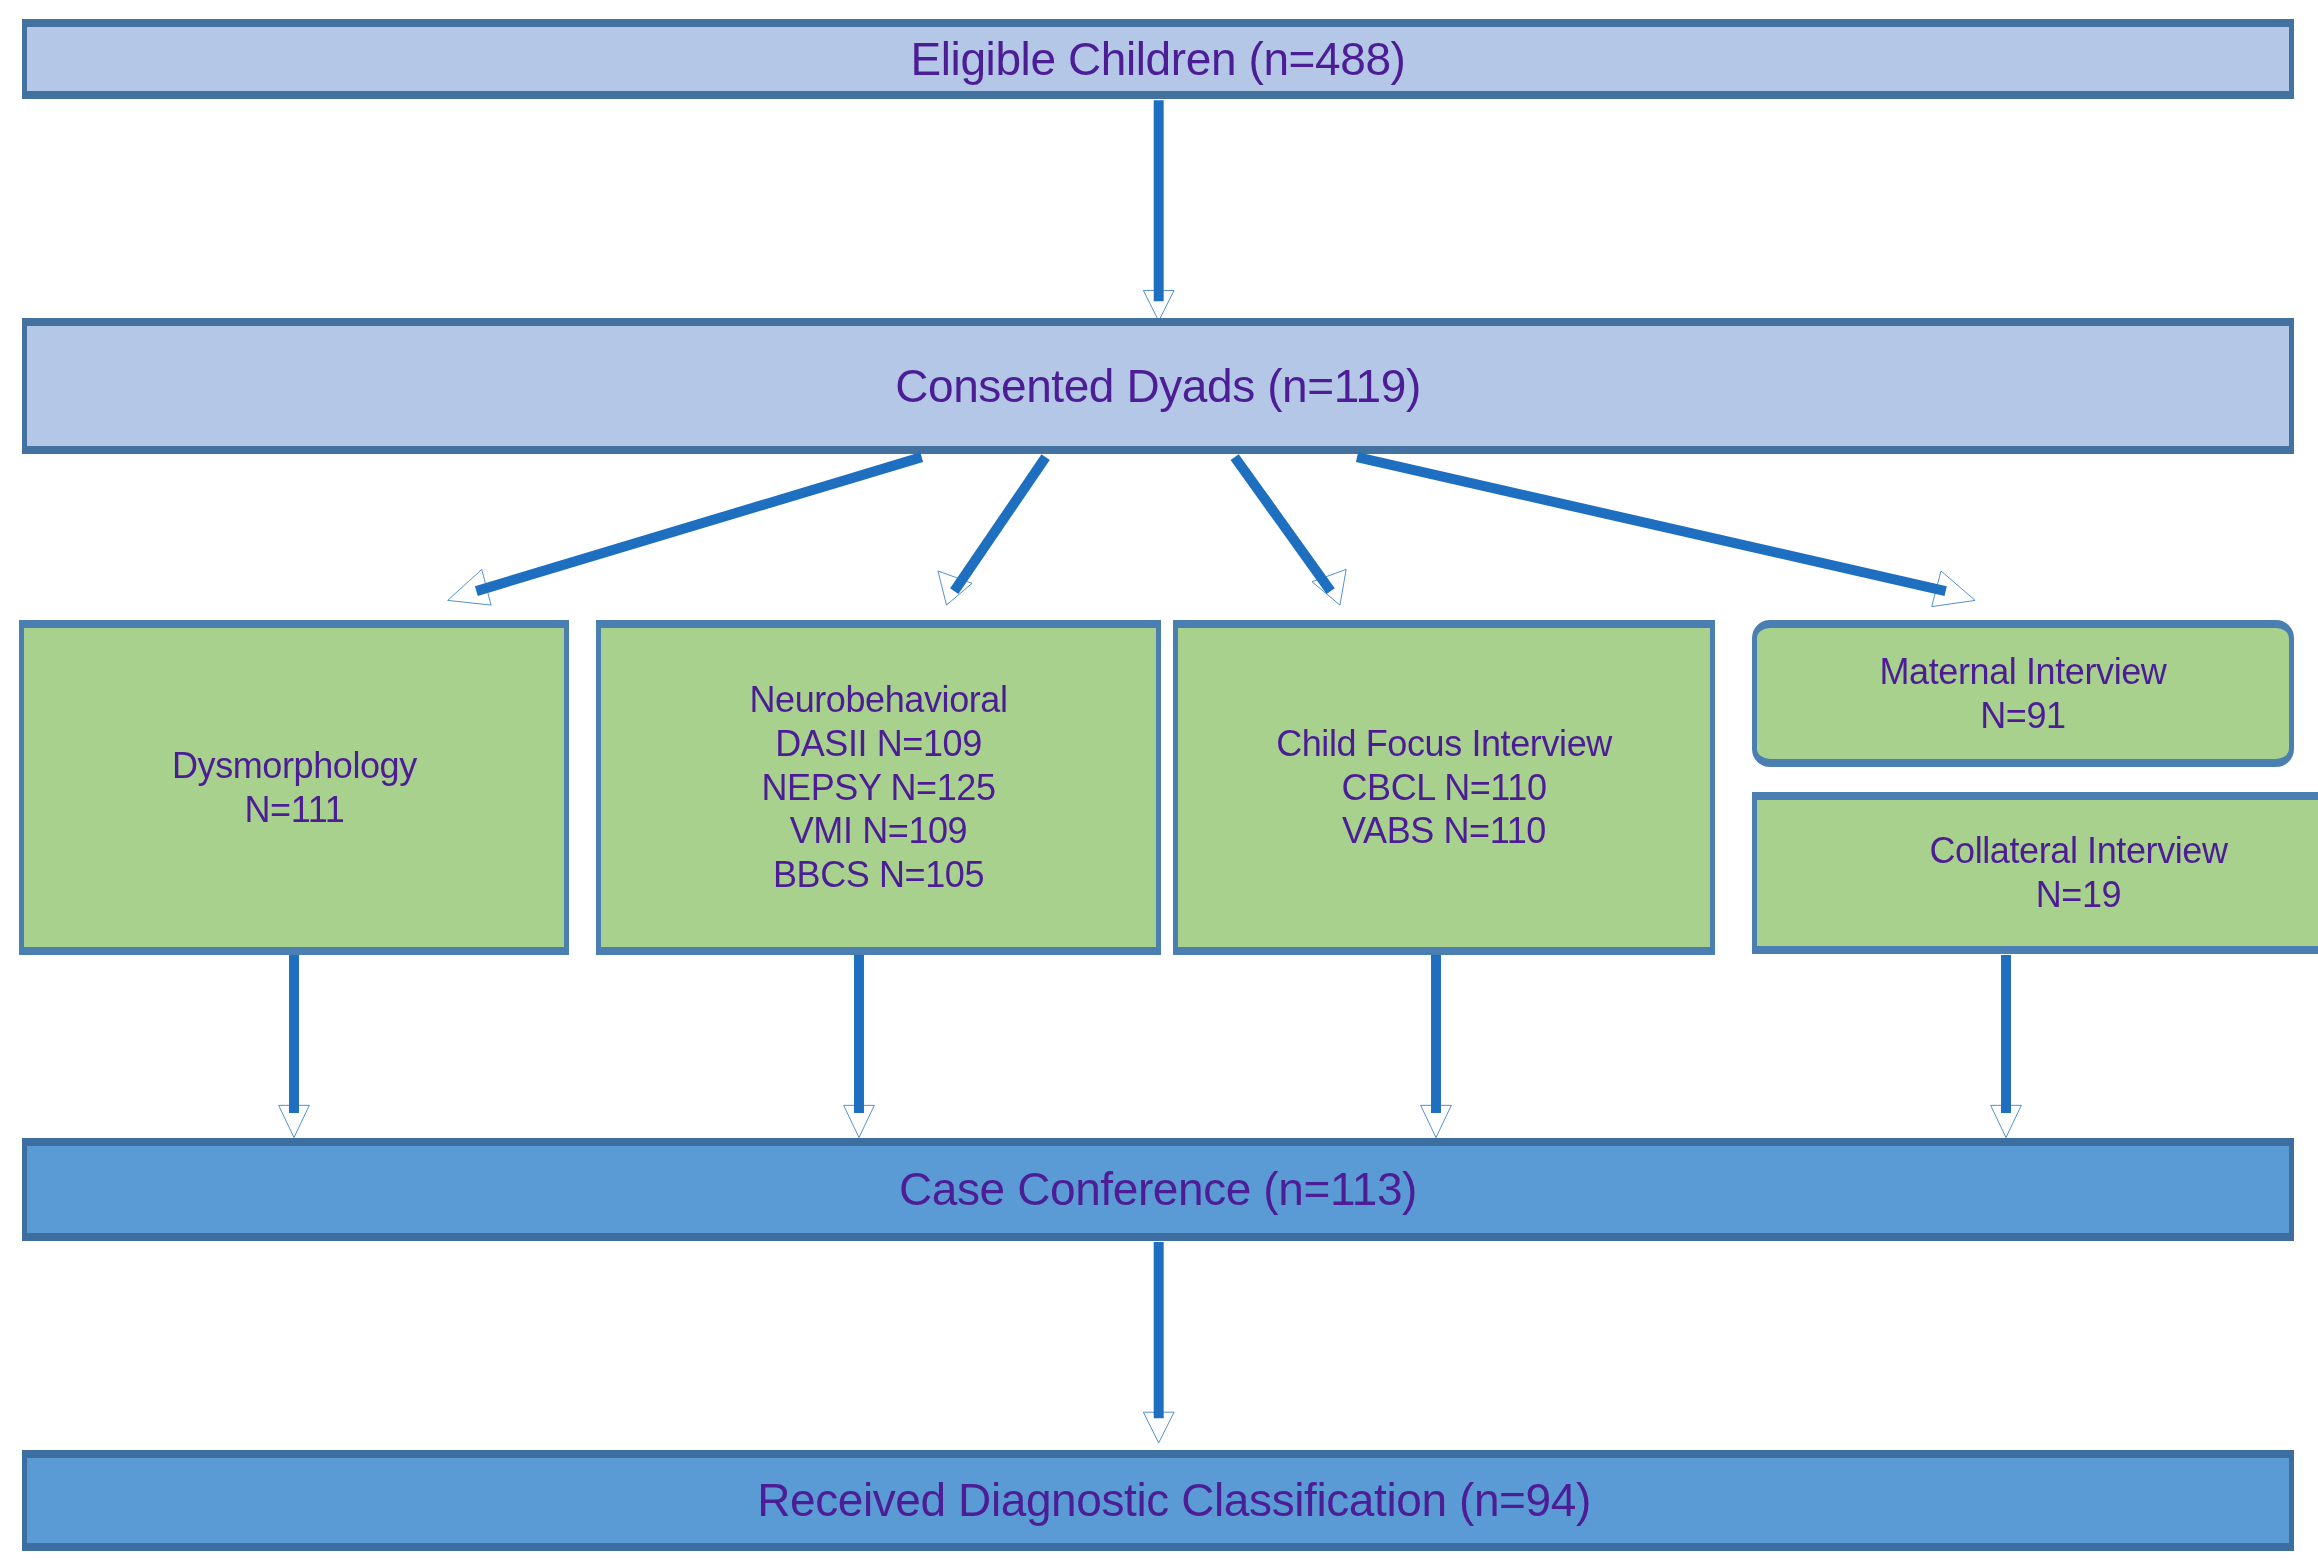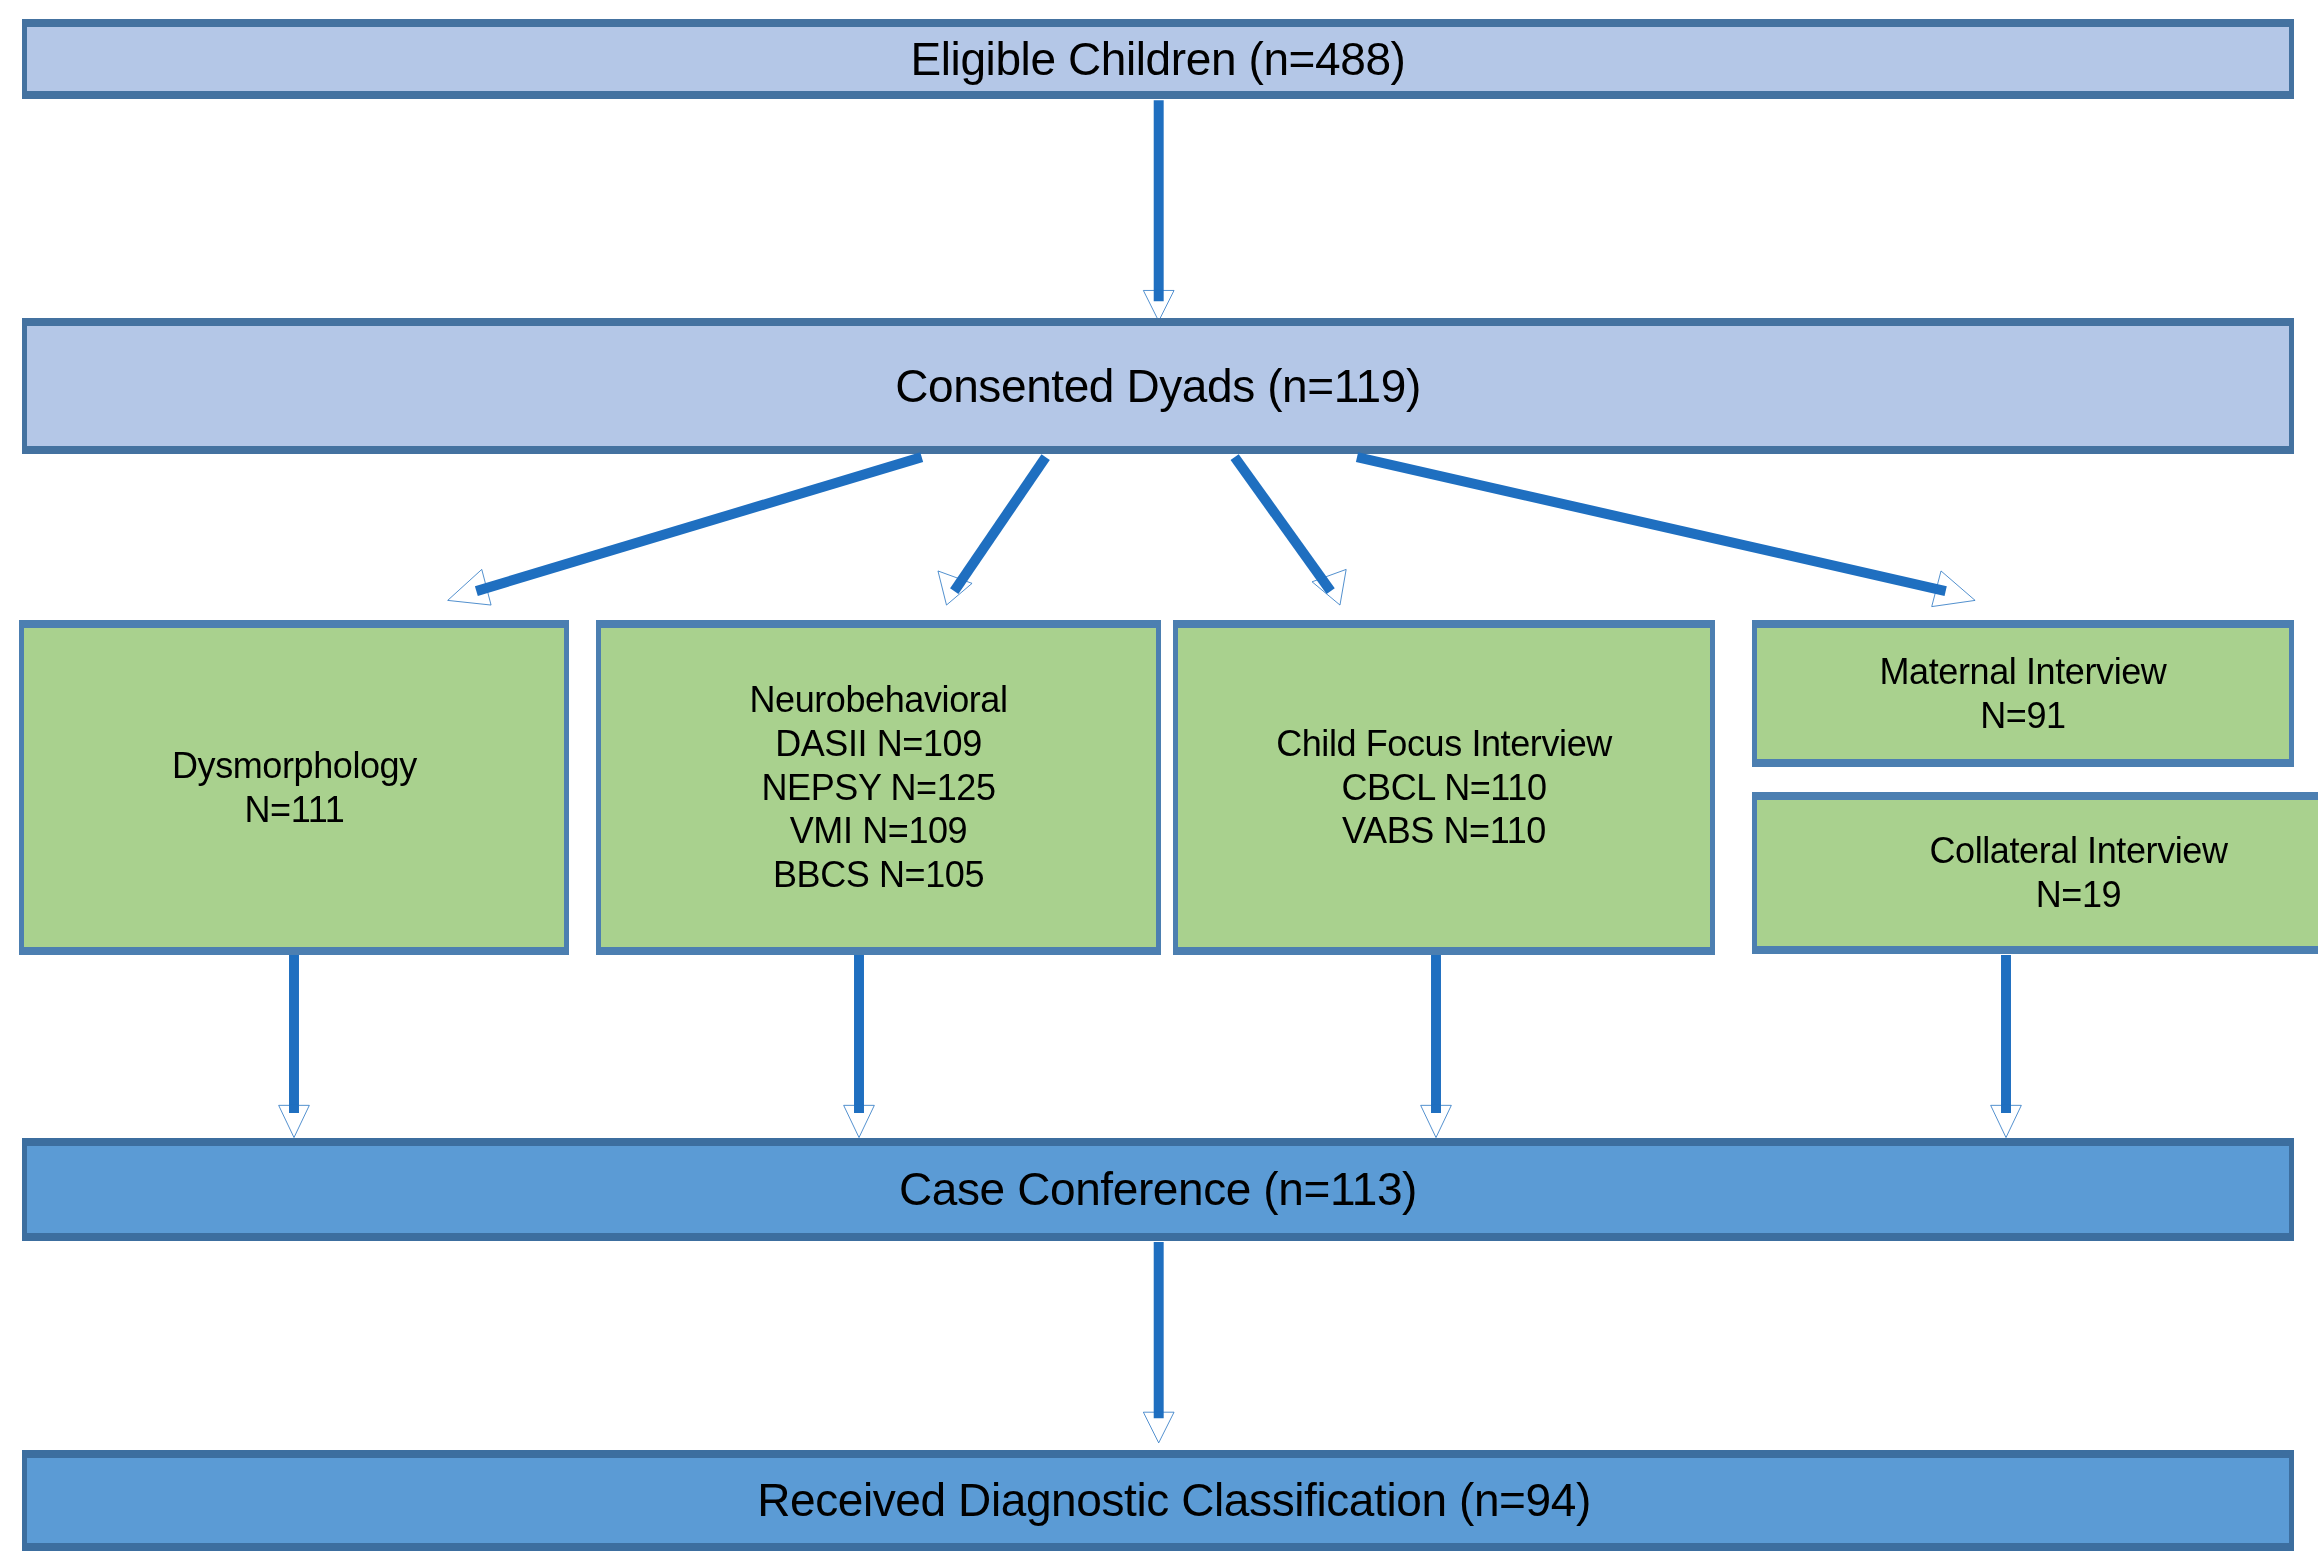--- a/index.html
+++ b/index.html
@@ -20,21 +20,21 @@
 
   
   .node {
     position: absolute;
     box-sizing: border-box;
     display: flex;
     flex-direction: column;
     align-items: center;
     justify-content: center;
     text-align: center;
-    color: #000000;
+    color: #4c1d95;
     line-height: 1.22;
     letter-spacing: -0.4px;
   }
   .node .line { display: block; white-space: nowrap; }
 
   
   .node.stage-light {
     background: #b4c7e7;
     border: 5.4px solid #4472a0;
     border-top-width: 8.5px;
@@ -108,21 +108,21 @@
     <span class="line">VMI N=109</span>
     <span class="line">BBCS N=105</span>
   </div>
 
   <div class="node assess" style="left:1173px; top:620px; width:542px; height:335px;">
     <span class="line">Child Focus Interview</span>
     <span class="line">CBCL N=110</span>
     <span class="line">VABS N=110</span>
   </div>
 
-  <div class="node assess" style="left:1752px; top:620px; width:542px; height:147px;">
+  <div class="node assess" style="left:1752px; top:620px; width:542px; height:147px;border-radius:18px;">
     <span class="line">Maternal Interview</span>
     <span class="line">N=91</span>
   </div>
 
   <div class="node assess" style="left:1752px; top:792px; width:653px; height:162px;">
     <span class="line">Collateral Interview</span>
     <span class="line">N=19</span>
   </div>
 
   <svg class="connector" style="left:271px; top:954px; width:46px; height:190px;" viewBox="0 0 60 245">

